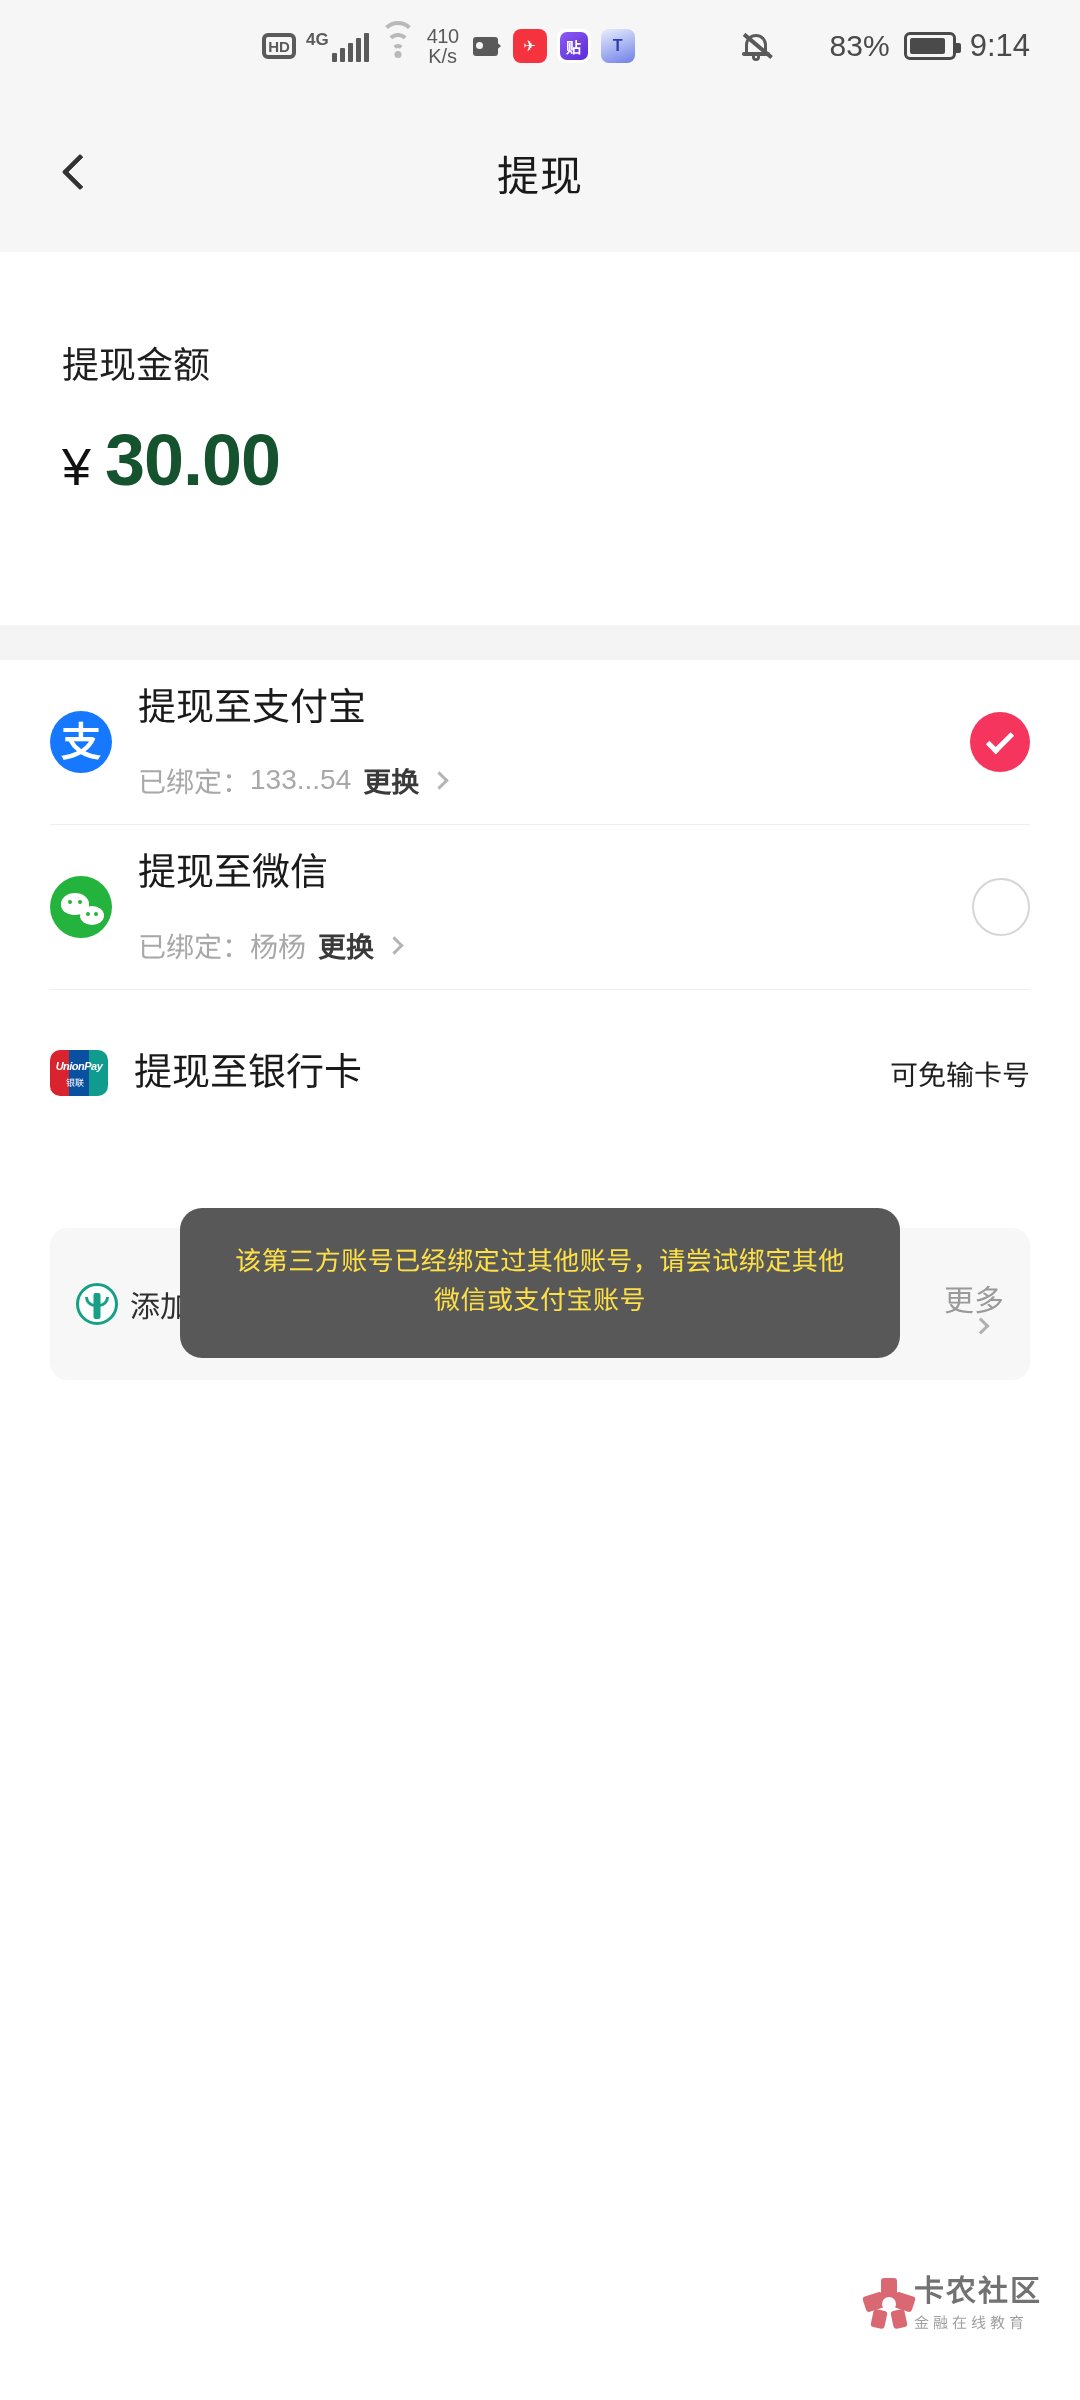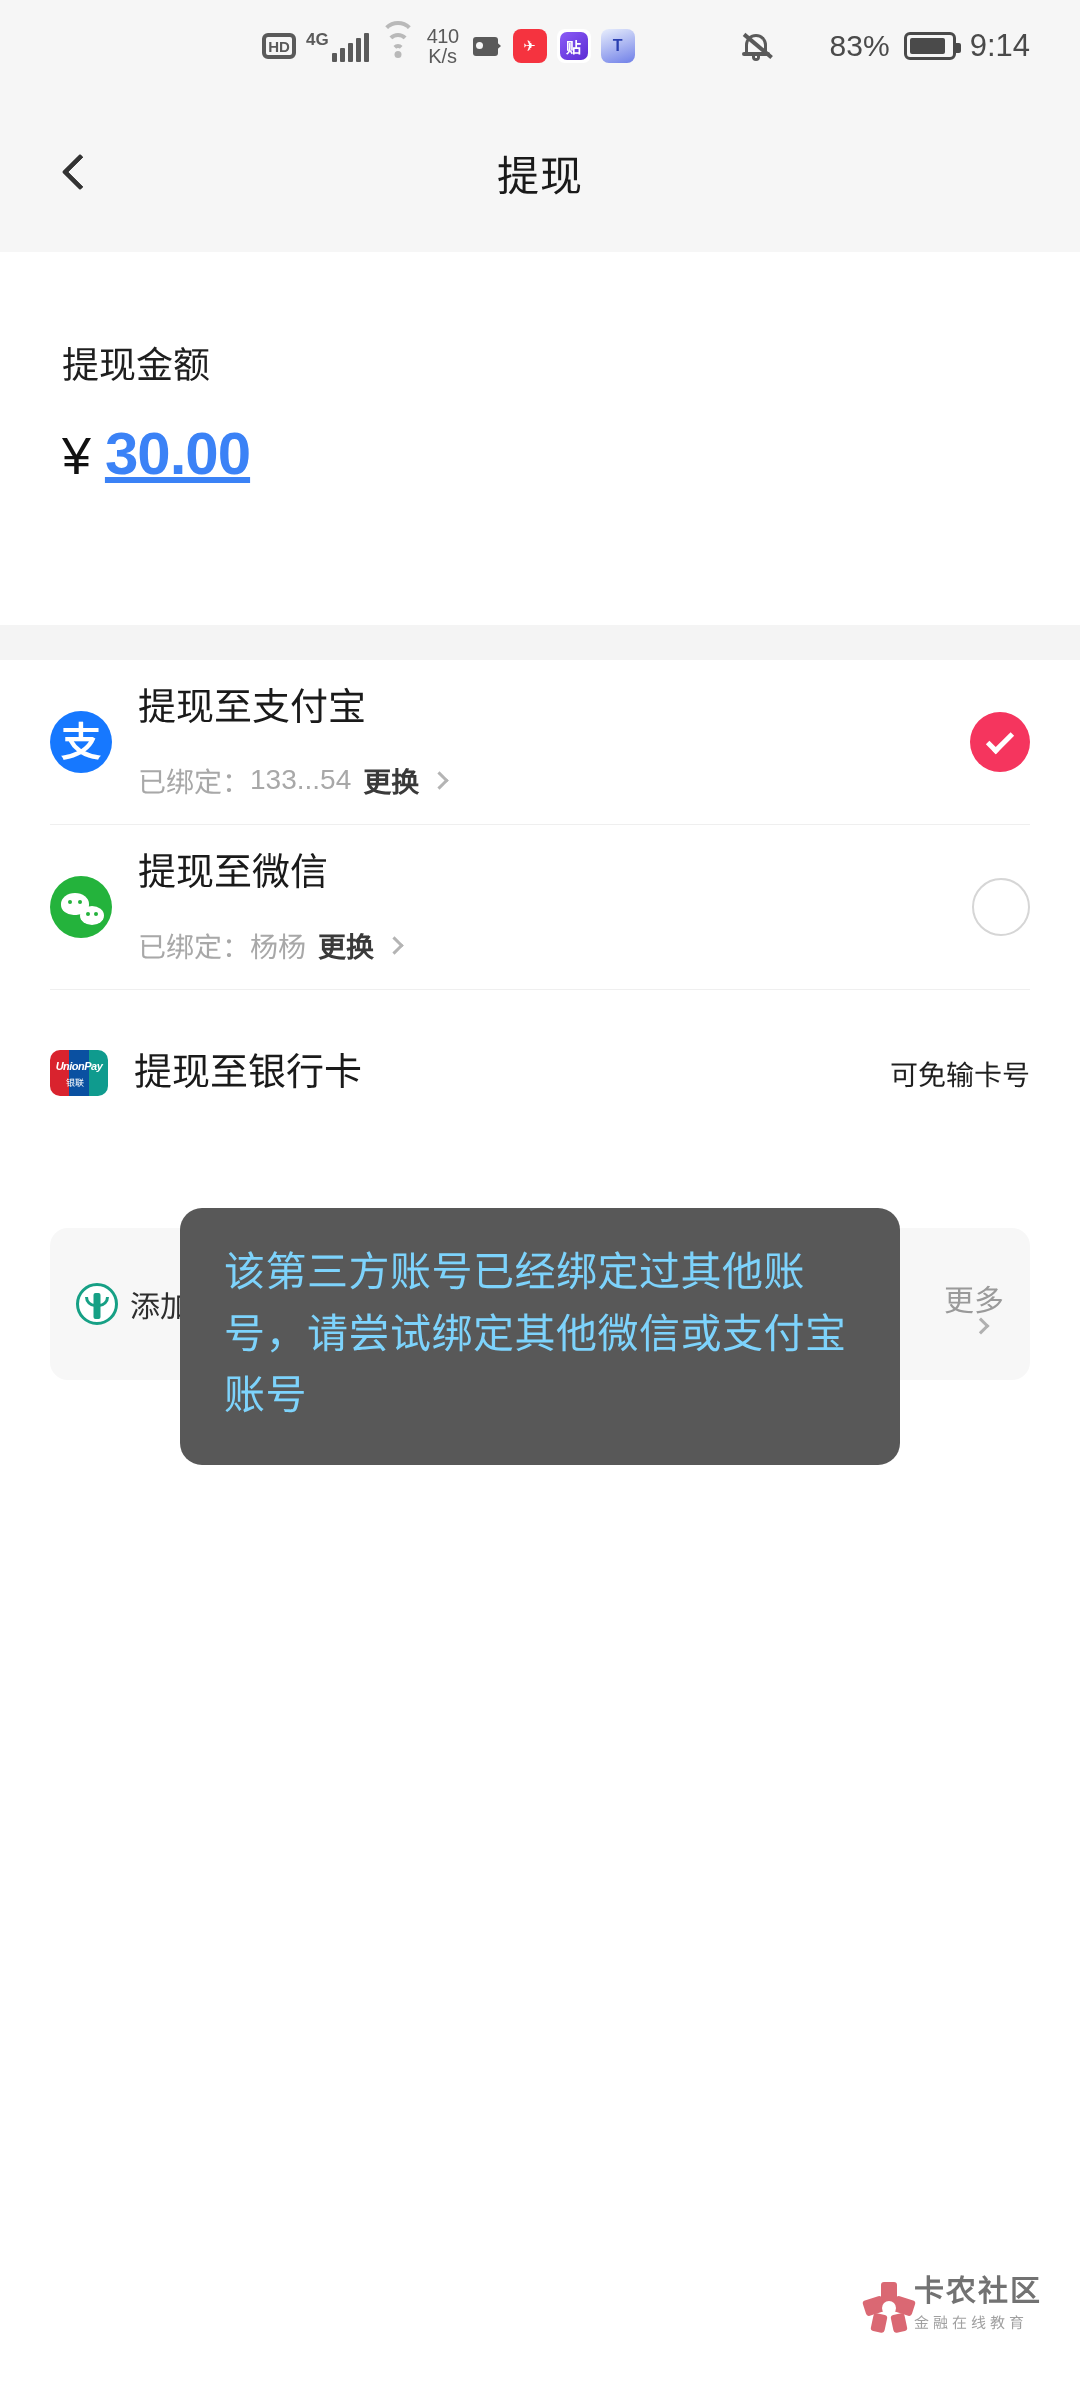--- a/index.html
+++ b/index.html
@@ -91,21 +91,21 @@
     width:26px;height:26px;border-left:5px solid #333;border-bottom:5px solid #333;
     transform:rotate(45deg); margin-left:8px; border-radius:2px;
   }
   .nav-title{ font-size:42px; color:#1a1a1a; letter-spacing:1px; }
 
   
   .amount-block{ position:absolute; left:12px; top:252px; width:1080px; height:373px; background:#fff; }
   .amt-label{ position:absolute; left:50px; top:83px; font-size:37px; color:#1f1f1f; }
   .amt-row{ position:absolute; left:50px; top:172px; display:flex; align-items:baseline; }
   .amt-yen{ font-size:52px; color:#111; font-weight:400; margin-right:14px; }
-  .amt-val{ font-size:60px; color:#3b82f6; font-weight:bold; letter-spacing:-1px; line-height:1;text-decoration:underline; }
+  .amt-val{ font-size:72px; color:#14532d; font-weight:bold; letter-spacing:-1px; line-height:1; }
 
   .gap-band{ position:absolute; left:0; top:625px; width:1080px; height:35px; background:#f4f4f4; }
 
   
   .methods{ position:absolute; left:0; top:660px; width:1080px; background:#fff; }
   .method-row{
     position:relative; height:165px; margin:0 50px; display:flex; align-items:center;
     border-bottom:1px solid #efefef;
   }
   .method-row.no-border{ border-bottom:none; }
@@ -191,27 +191,27 @@
 
   
   .toast{
     position:absolute; left:180px; top:1208px; width:720px;
     background:#585858; border-radius:22px;
     padding:34px 44px 38px;
     display:flex; align-items:center; justify-content:center;
     z-index:40;
   }
   .toast-text{
-    font-size:41px; color:#7dd3fc; line-height:1.5; text-align:left; letter-spacing:0.5px;
+    font-size:26px; color:#fde047; line-height:1.5; text-align:center; letter-spacing:0.5px;
   }
 
   
   .watermark{
     position:absolute; right:38px; bottom:68px;
-    display:flex; align-items:flex-end; opacity:0.95;
+    display:flex; align-items:center; opacity:0.95;
   }
   .wm-mark{ position:relative; width:50px; height:50px; flex:none; }
   .wm-mark span{ position:absolute; background:#d9606c; border-radius:3px; }
   .wm-mark .p1{ left:17px; top:0px; width:16px; height:22px; }
   .wm-mark .p2{ left:0px; top:16px; width:20px; height:16px; transform:rotate(-18deg); }
   .wm-mark .p3{ right:0px; top:16px; width:20px; height:16px; transform:rotate(18deg); }
   .wm-mark .p4{ left:8px; bottom:0px; width:14px; height:18px; transform:rotate(12deg); }
   .wm-mark .p5{ right:8px; bottom:0px; width:14px; height:18px; transform:rotate(-12deg); }
   .wm-mark .c{ left:18px; top:19px; width:14px; height:14px; background:#ffffff; border-radius:50%; }
   .wm-text{ display:flex; flex-direction:column; }

